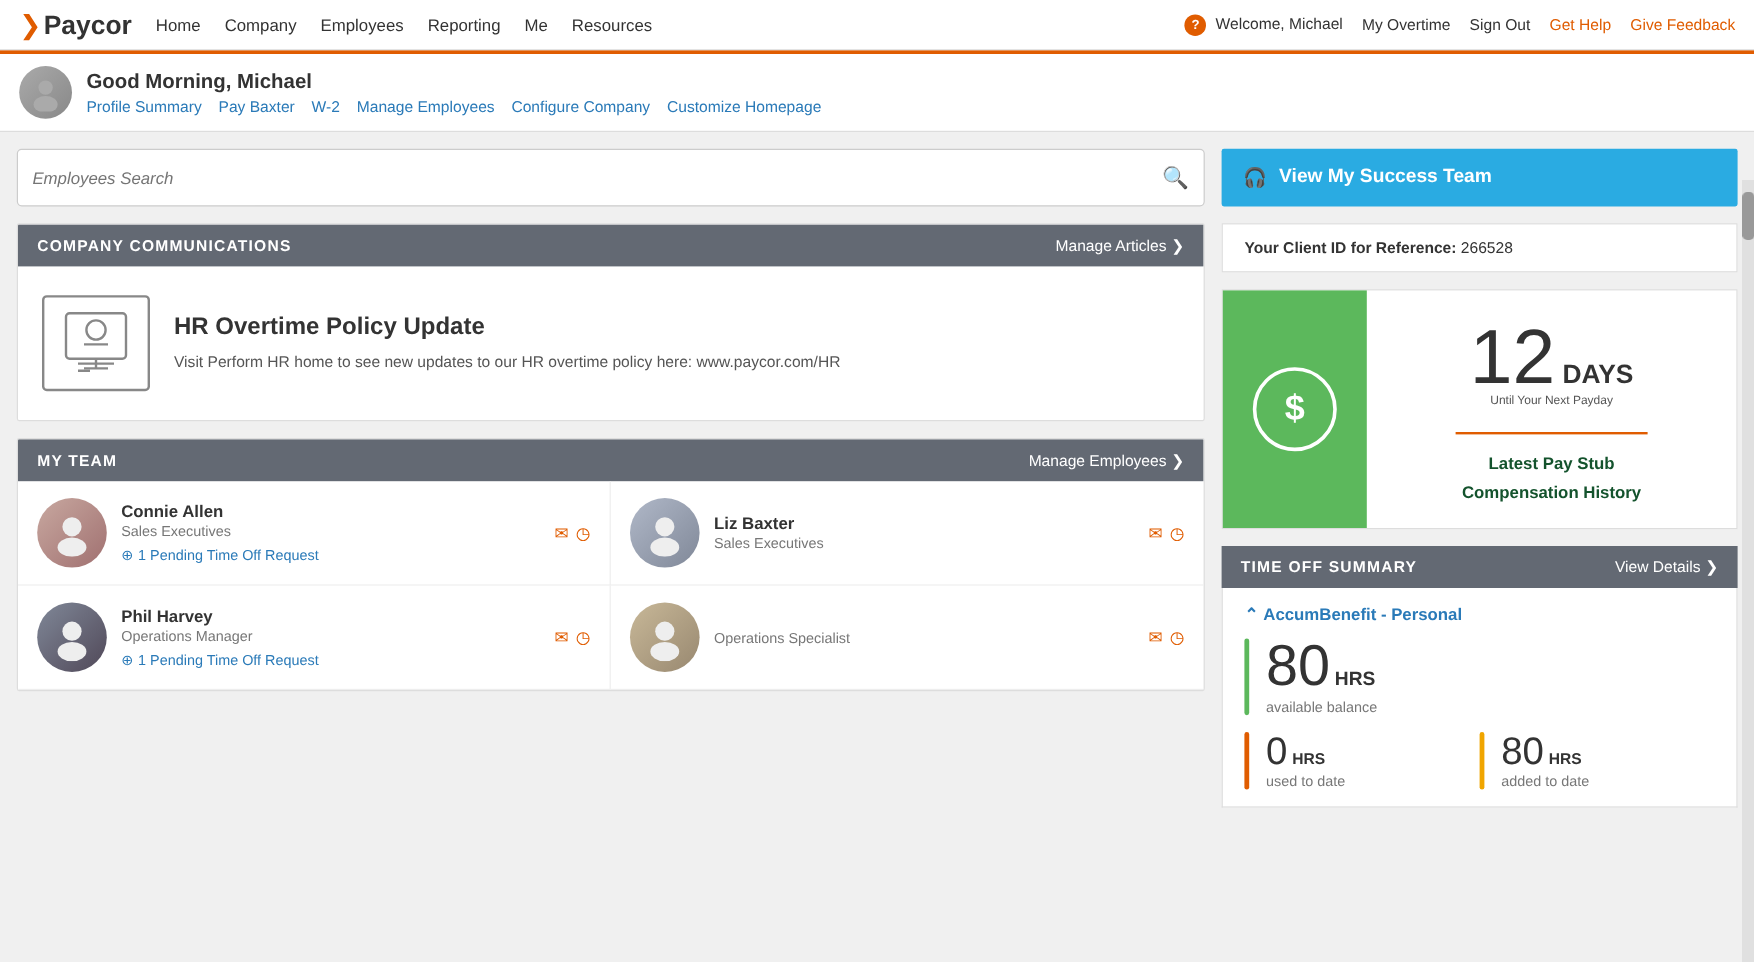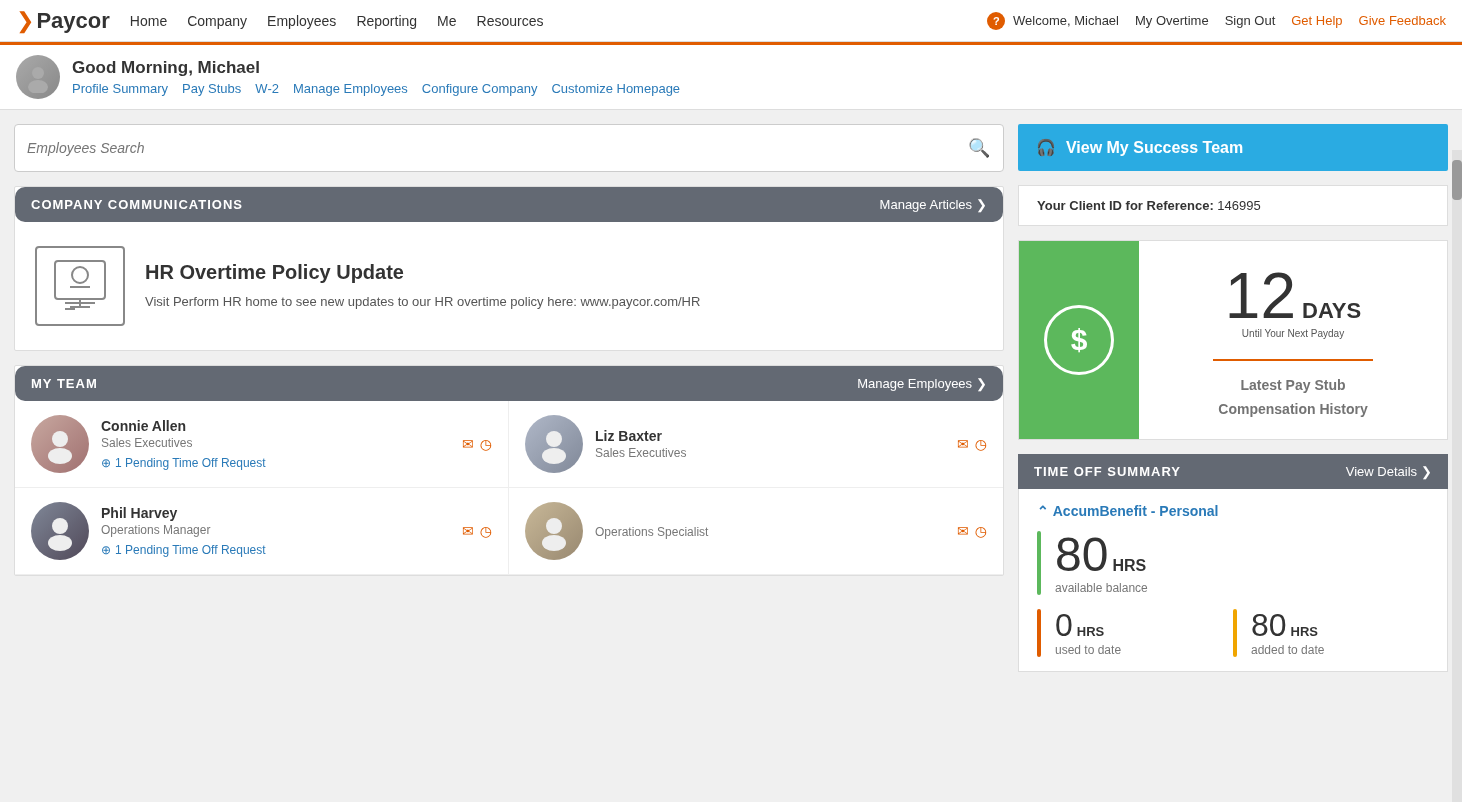--- a/index.html
+++ b/index.html
@@ -74,21 +74,21 @@
     }
     .search-box input {
       border: none; outline: none; flex: 1; font-size: 14px; color: #999; font-style: italic;
     }
     .search-icon { color: #555; font-size: 18px; }
 
     
     .section-card { background: #fff; border: 1px solid #ddd; border-radius: 2px; overflow: hidden; }
     .section-header {
       background: #636973; color: #fff; padding: 10px 16px;
-      display: flex; justify-content: space-between; align-items: center; border-radius: 10px;
+      display: flex; justify-content: space-between; align-items: center;
     }
     .section-header-title { font-size: 13px; letter-spacing: 1px; font-weight: bold; }
     .section-header-link { color: #fff; text-decoration: none; font-size: 13px; display: flex; align-items: center; gap: 4px; }
 
     
     .article-body { display: flex; align-items: center; gap: 20px; padding: 24px 20px; }
     .article-icon {
       width: 90px; height: 80px; border: 2px solid #888; border-radius: 4px;
       display: flex; align-items: center; justify-content: center; flex-shrink: 0;
       color: #888;
@@ -138,21 +138,21 @@
       display: flex; align-items: center; justify-content: center; color: #fff; font-size: 28px;
     }
     .payday-right {
       flex: 1; display: flex; flex-direction: column; align-items: center; justify-content: center;
       padding: 20px;
     }
     .payday-number { font-size: 64px; font-weight: 300; color: #333; line-height: 1; }
     .payday-days { font-size: 22px; font-weight: bold; color: #333; }
     .payday-until { font-size: 10px; color: #555; margin-bottom: 12px; }
     .payday-divider { width: 60%; height: 2px; background: #e05c00; margin: 8px auto; }
-    .payday-link { color: #737373; text-decoration: none; font-size: 14px; font-weight: bold; display: block; text-align: center; margin-top: 8px; }
+    .payday-link { color: #14532d; text-decoration: none; font-size: 14px; font-weight: bold; display: block; text-align: center; margin-top: 8px; }
 
     
     .time-off-header {
       background: #636973; color: #fff; padding: 10px 16px;
       display: flex; justify-content: space-between; align-items: center;
     }
     .time-off-body { background: #fff; padding: 14px 18px; border: 1px solid #ddd; border-top: none; }
     .accum-benefit {
       color: #2a7ab8; font-size: 14px; font-weight: bold; margin-bottom: 12px;
       display: flex; align-items: center; gap: 4px;
@@ -207,21 +207,21 @@
   <div class="avatar-circle">
     <svg viewBox="0 0 32 32" fill="none" xmlns="http://www.w3.org/2000/svg">
       <circle cx="16" cy="12" r="6" fill="#aaa"></circle>
       <ellipse cx="16" cy="26" rx="10" ry="7" fill="#aaa"></ellipse>
     </svg>
   </div>
   <div class="greeting-section">
     <span class="greeting-name">Good Morning, Michael</span>
     <div class="quick-links">
       <a href="#">Profile Summary</a>
-      <a href="#">Pay Stubs</a>
+      <a href="#">Pay Baxter</a>
       <a href="#">W-2</a>
       <a href="#">Manage Employees</a>
       <a href="#">Configure Company</a>
       <a href="#">Customize Homepage</a>
     </div>
   </div>
 </div>
 
 <div class="main-layout">
 
@@ -353,21 +353,21 @@
 
   <div class="right-col">
 
     <div class="success-team-card">
       <span class="headset-icon">🎧</span>
       <span>View My Success Team</span>
     </div>
 
     <div class="client-id-bar">
       <strong>Your Client ID for Reference:</strong>
-      <span>146995</span>
+      <span>266528</span>
     </div>
 
     <div class="payday-card">
       <div class="payday-green">
         <div class="dollar-circle">
           <span style="font-size:30px; font-weight:bold;">$</span>
         </div>
       </div>
       <div class="payday-right">
         <div style="display:flex; align-items:baseline; gap:6px;">

